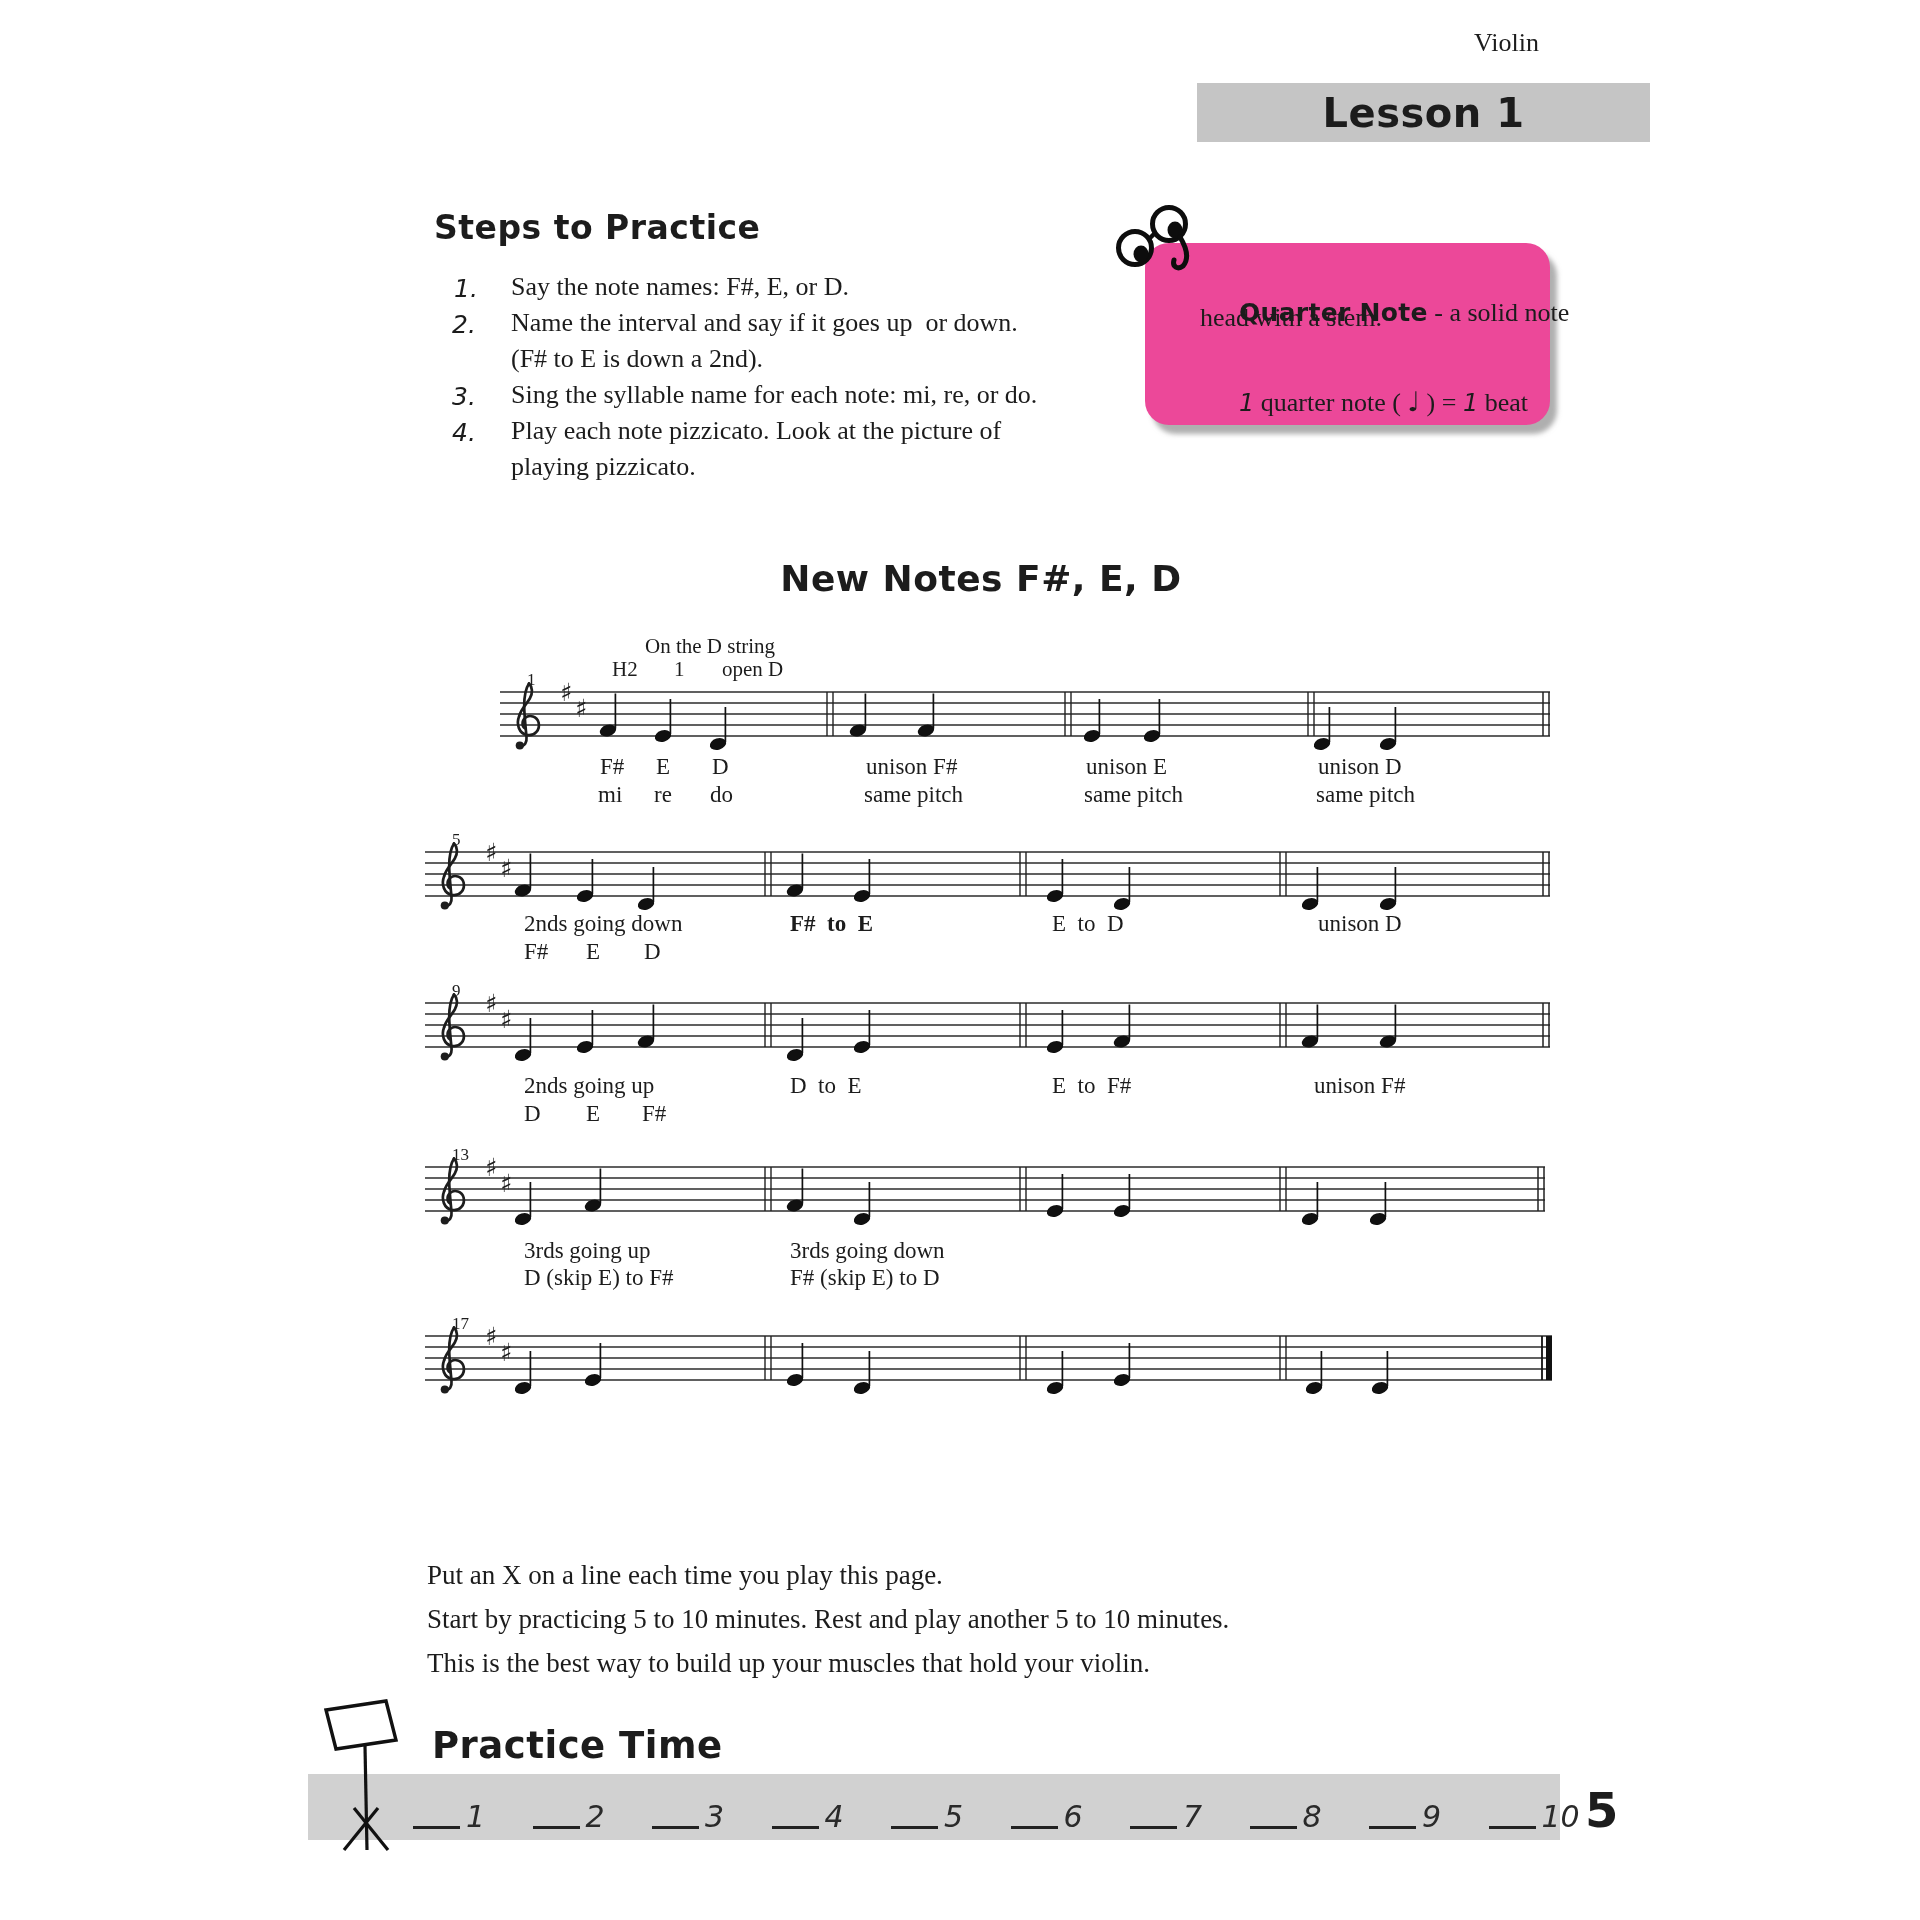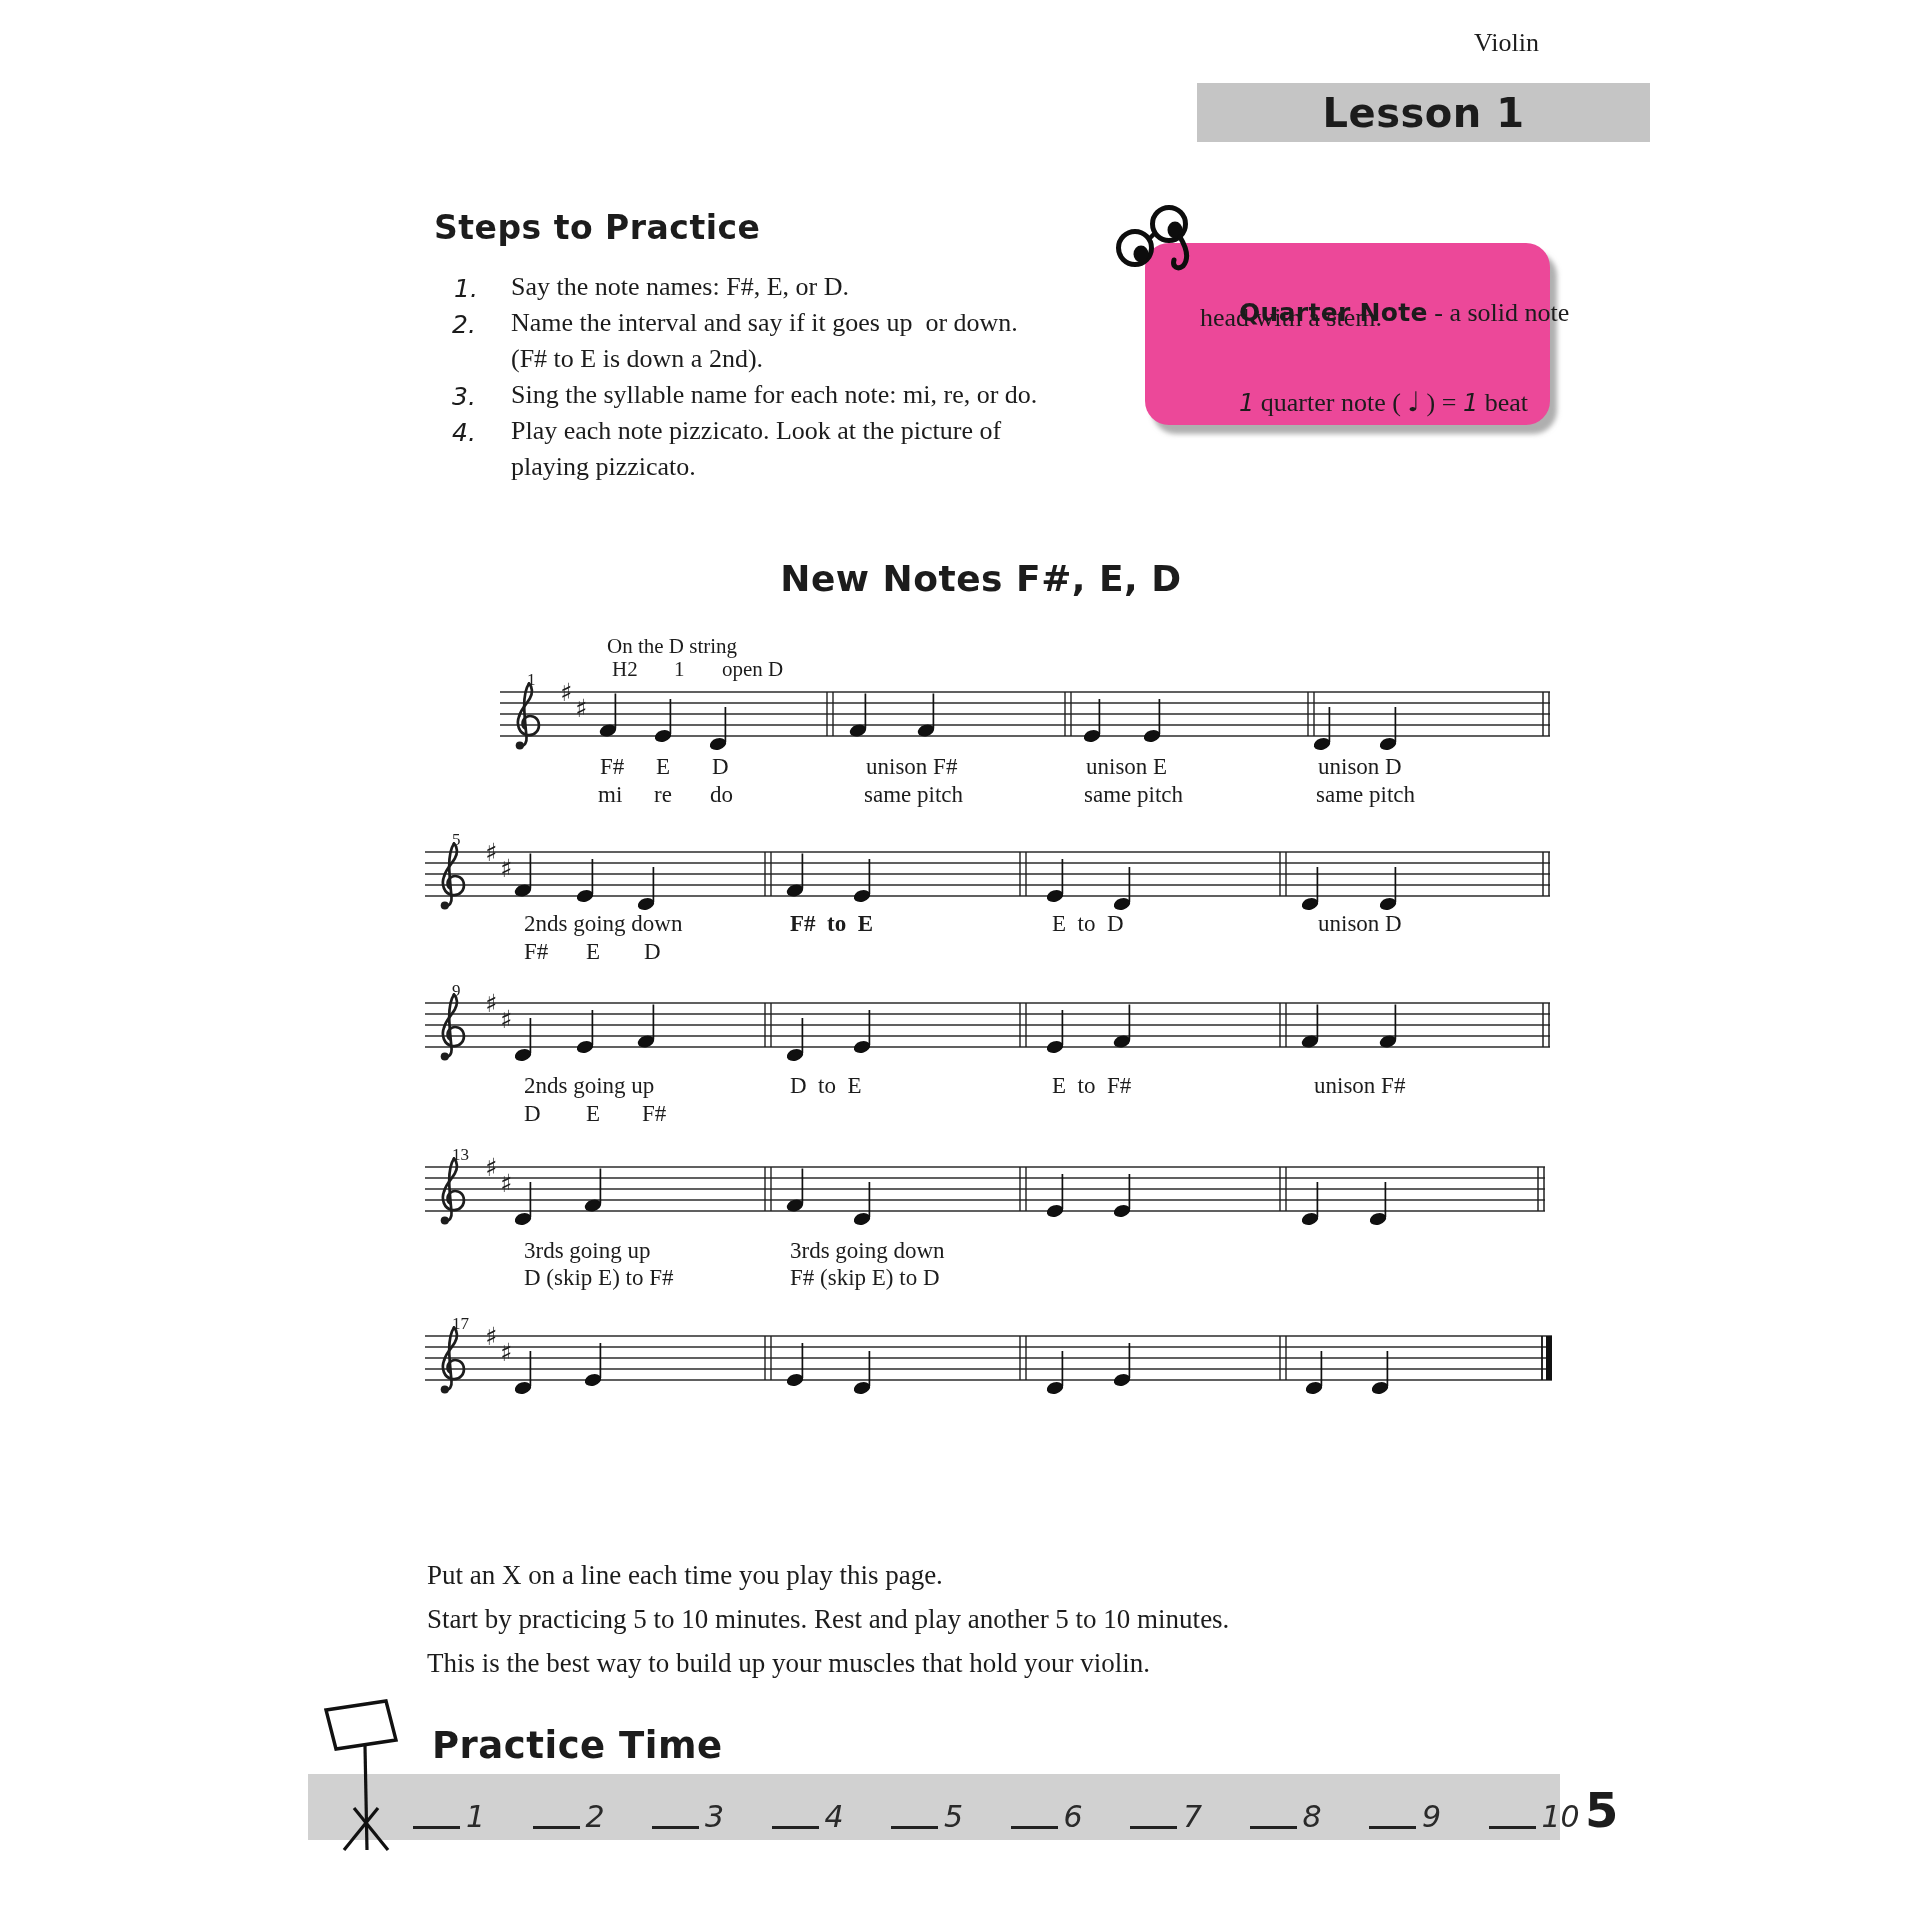--- a/index.html
+++ b/index.html
@@ -435,21 +435,21 @@
     <div class="slabel" style="left: 712px; top: 754px;">D</div>
     <div class="slabel" style="left: 598px; top: 782px;">mi</div>
     <div class="slabel" style="left: 654px; top: 782px;">re</div>
     <div class="slabel" style="left: 710px; top: 782px;">do</div>
     <div class="slabel" style="left: 866px; top: 754px;">unison F#</div>
     <div class="slabel" style="left: 864px; top: 782px;">same pitch</div>
     <div class="slabel" style="left: 1086px; top: 754px;">unison E</div>
     <div class="slabel" style="left: 1084px; top: 782px;">same pitch</div>
     <div class="slabel" style="left: 1318px; top: 754px;">unison D</div>
     <div class="slabel" style="left: 1316px; top: 782px;">same pitch</div>
-    <div class="sannot" style="left: 607px; top: 634px; text-align: right;">On the D string</div>
+    <div class="sannot" style="left: 645px; top: 634px; text-align: right;">On the D string</div>
     <div class="sannot" style="left: 612px; top: 657px;">H2</div>
     <div class="sannot" style="left: 674px; top: 657px;">1</div>
     <div class="sannot" style="left: 722px; top: 657px;">open D</div>
     <div class="slabel" style="left: 524px; top: 911px;">2nds going down</div>
     <div class="slabel" style="left: 524px; top: 939px;">F#</div>
     <div class="slabel" style="left: 586px; top: 939px;">E</div>
     <div class="slabel" style="left: 644px; top: 939px;">D</div>
     <div class="slabel" style="left: 790px; top: 911px; font-weight: bold;">F#  to  E</div>
     <div class="slabel" style="left: 1052px; top: 911px;">E  to  D</div>
     <div class="slabel" style="left: 1318px; top: 911px;">unison D</div>

